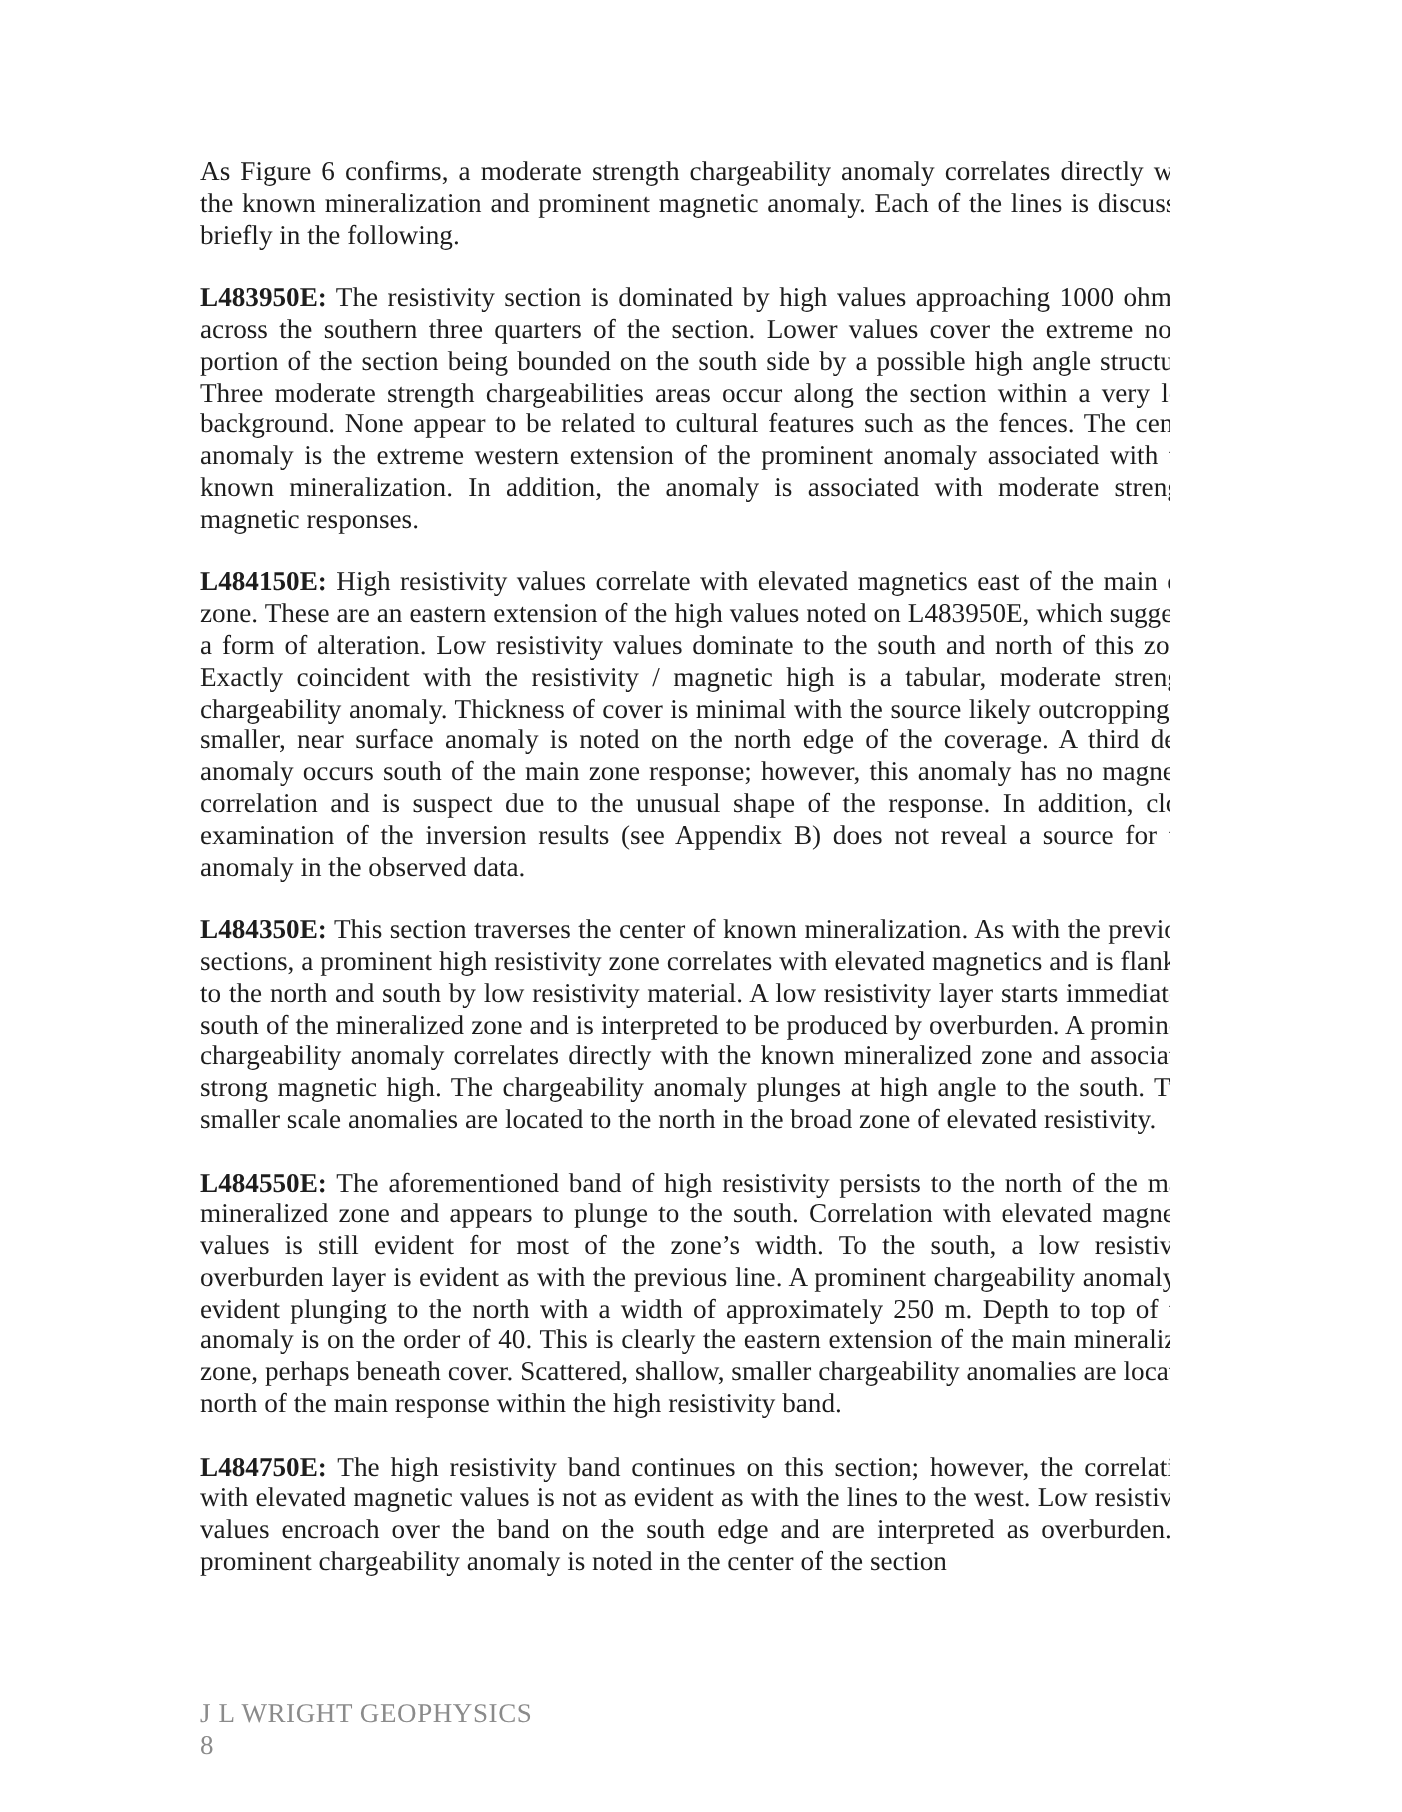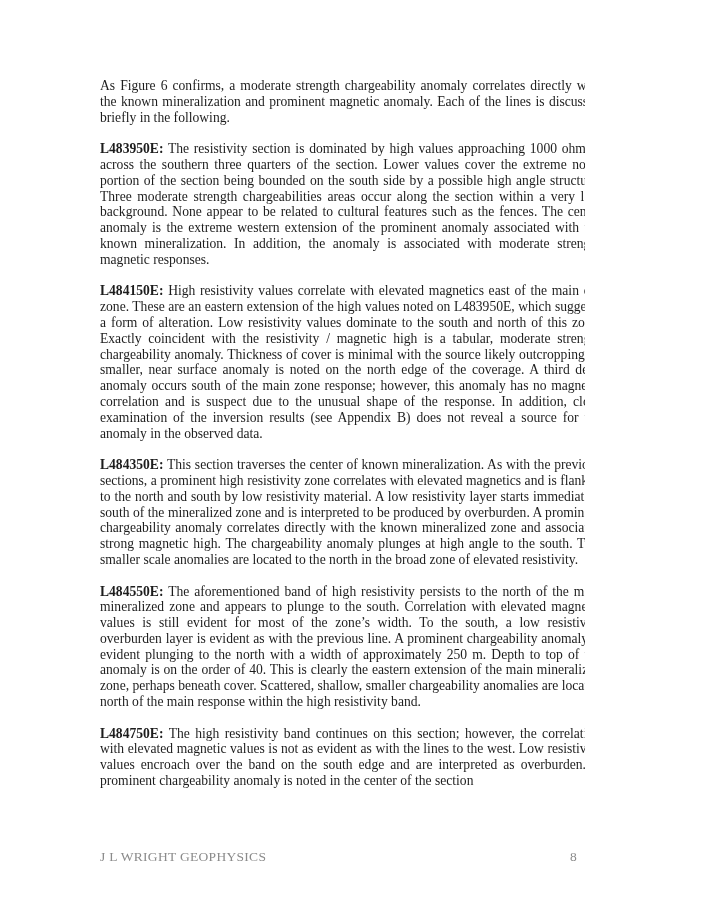--- a/index.html
+++ b/index.html
@@ -39,20 +39,21 @@
     left: 100px;
     top: 849px;
     width: 477px;
     display: flex;
     justify-content: space-between;
     align-items: baseline;
     color: #8b8b8b;
     font-size: 13.5px;
     line-height: 16px;
     letter-spacing: 0.3px;
+    flex-direction: column;
   }
 </style>
 </head>
 <body>
 
 <div class="page">
 
   <div class="content">
 
     <p>As Figure 6 confirms, a moderate strength chargeability anomaly correlates directly with the known mineralization and prominent magnetic anomaly. Each of the lines is discussed briefly in the following.</p>

